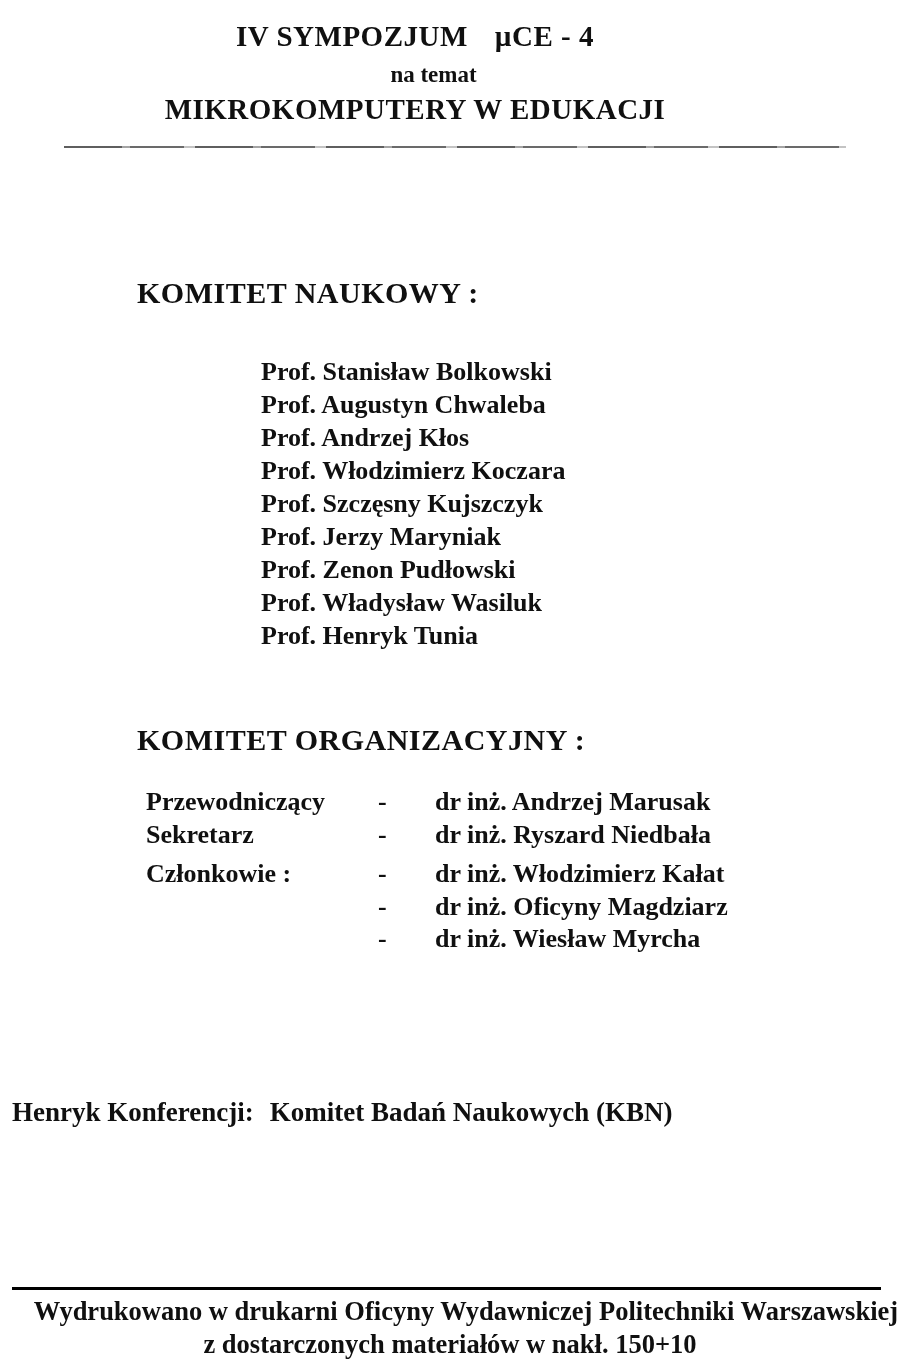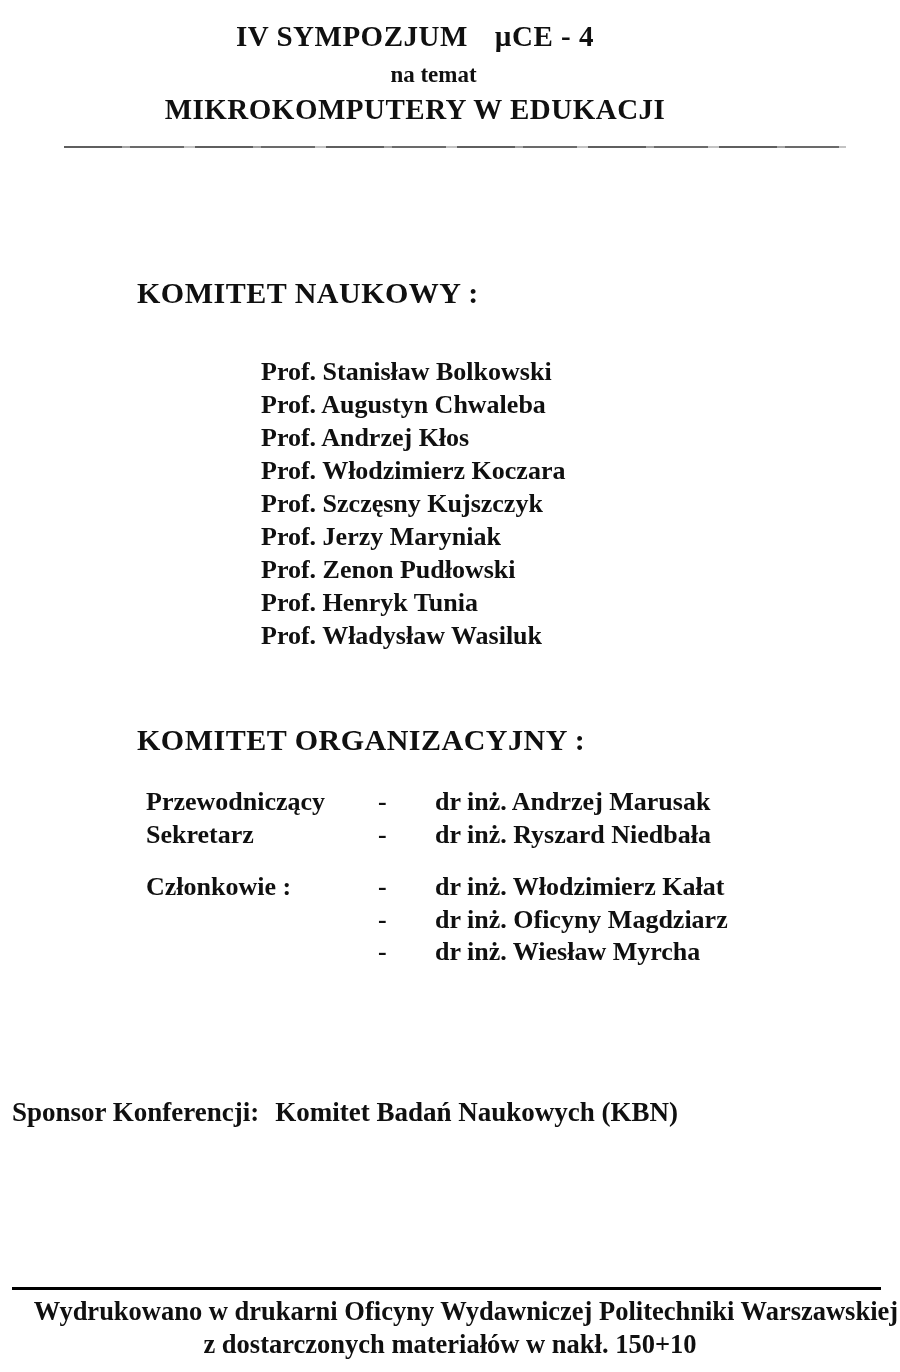--- a/index.html
+++ b/index.html
@@ -72,21 +72,21 @@
     letter-spacing: 0.5px;
   }
   .org-rows {
     position: absolute;
     left: 146px;
     top: 786px;
     width: 600px;
     font-size: 26px;
   }
   .org-row { display: flex; line-height: 32.5px; gap: 29px; }
-  .org-row.gap-above { margin-top: 20px; justify-content: space-between; }
+  .org-row.gap-above { margin-top: 7px; justify-content: space-between; }
   .org-role { width: 203px; }
   .org-dash { width: 28px; }
   .org-name { flex: 1; }
 
   
   .sponsor {
     position: absolute;
     left: 12px;
     top: 1097px;
     font-size: 27px;
@@ -136,22 +136,22 @@
 
   <div class="sci-heading">KOMITET NAUKOWY :</div>
   <ul class="sci-list">
     <li>Prof. Stanisław Bolkowski</li>
     <li>Prof. Augustyn Chwaleba</li>
     <li>Prof. Andrzej Kłos</li>
     <li>Prof. Włodzimierz Koczara</li>
     <li>Prof. Szczęsny Kujszczyk</li>
     <li>Prof. Jerzy Maryniak</li>
     <li>Prof. Zenon Pudłowski</li>
+    <li>Prof. Władysław Wasiluk</li>
     <li>Prof. Henryk Tunia</li>
-    <li>Prof. Władysław Wasiluk</li>
   </ul>
 
   <div class="org-heading">KOMITET ORGANIZACYJNY :</div>
   <div class="org-rows">
     <div class="org-row">
       <span class="org-role">Przewodniczący</span>
       <span class="org-dash">-</span>
       <span class="org-name">dr inż. Andrzej Marusak</span>
     </div>
     <div class="org-row">
@@ -170,20 +170,20 @@
       <span class="org-name">dr inż. Oficyny Magdziarz</span>
     </div>
     <div class="org-row">
       <span class="org-role"></span>
       <span class="org-dash">-</span>
       <span class="org-name">dr inż. Wiesław Myrcha</span>
     </div>
   </div>
 
   <div class="sponsor">
-    <span>Sponsor Konferencji:</span><span class="sponsor-value">Komitet Badań Naukowych (KBN)</span>
+    <span>Henryk Konferencji:</span><span class="sponsor-value">Komitet Badań Naukowych (KBN)</span>
   </div>
 
   <div class="footer-rule"></div>
   <div class="footer-line1">Wydrukowano w drukarni Oficyny Wydawniczej Politechniki Warszawskiej</div>
   <div class="footer-line2">z dostarczonych materiałów w nakł. 150+10</div>
 
 </div>
 
 </body></html>

